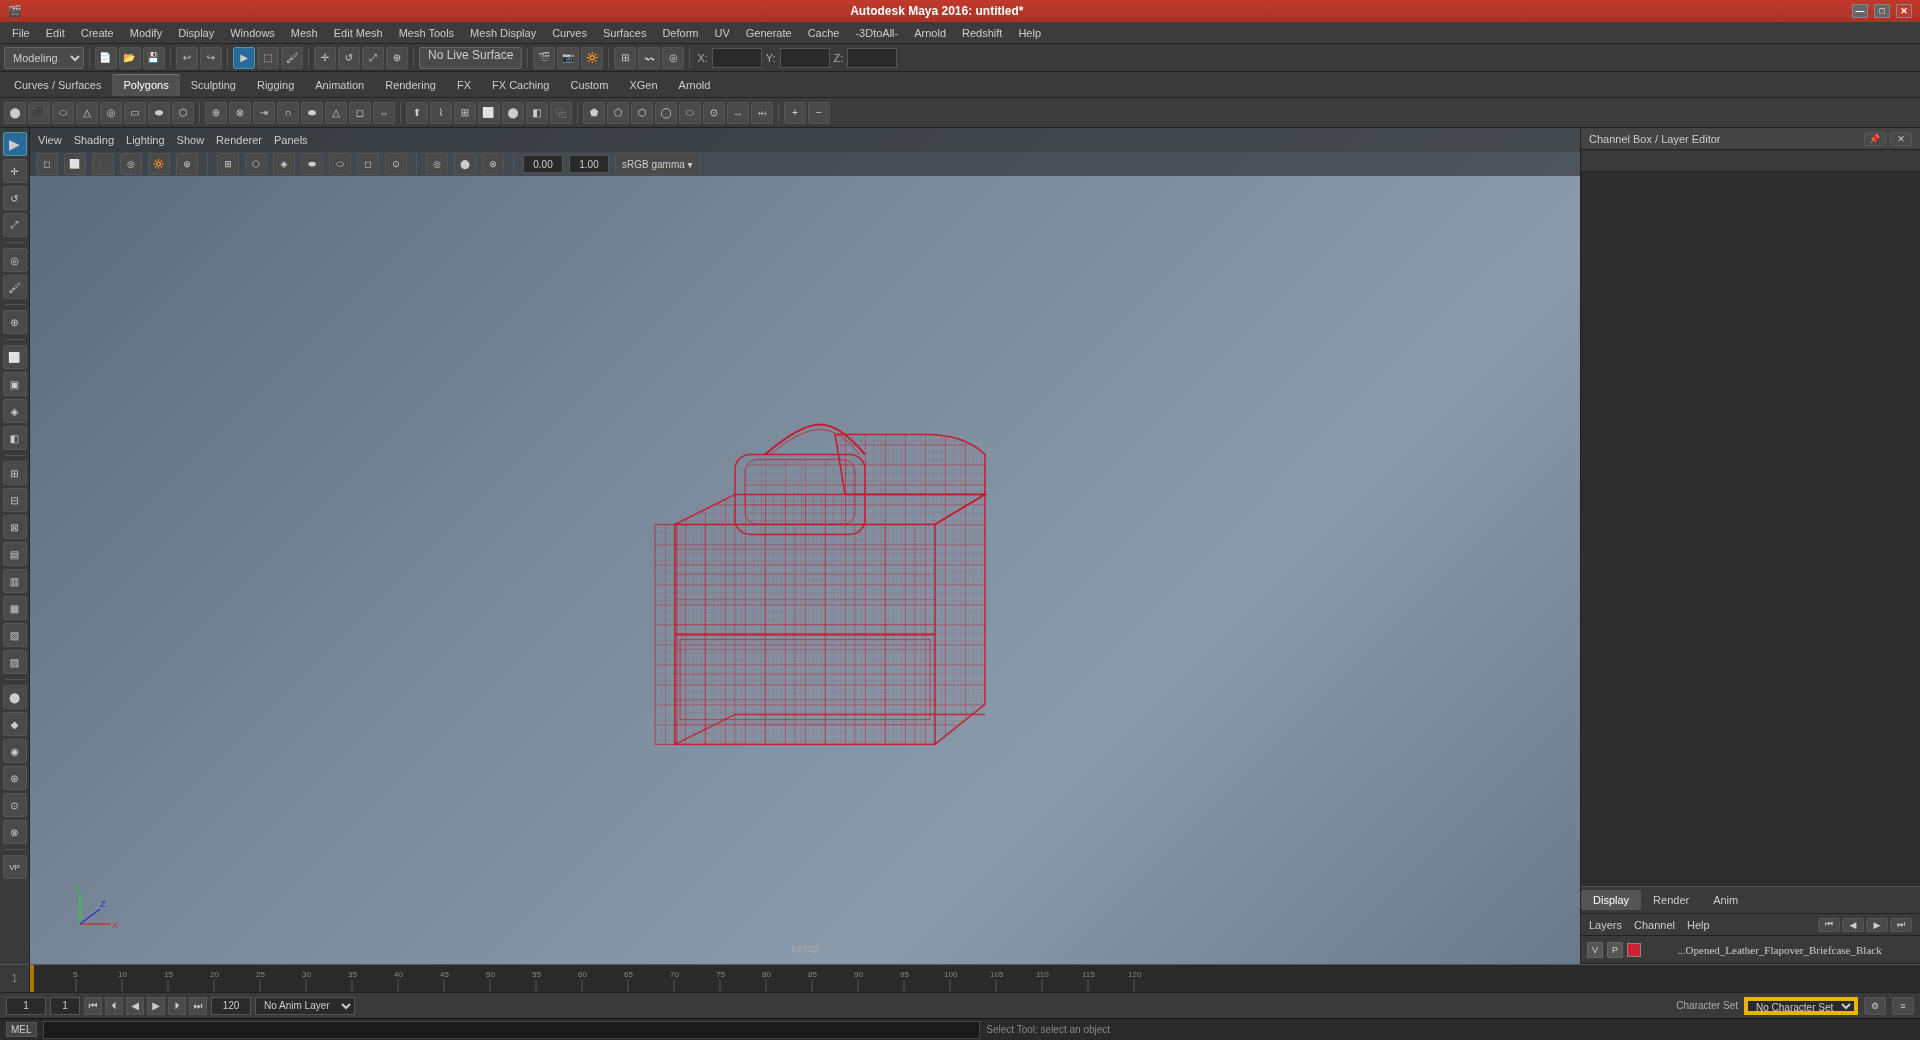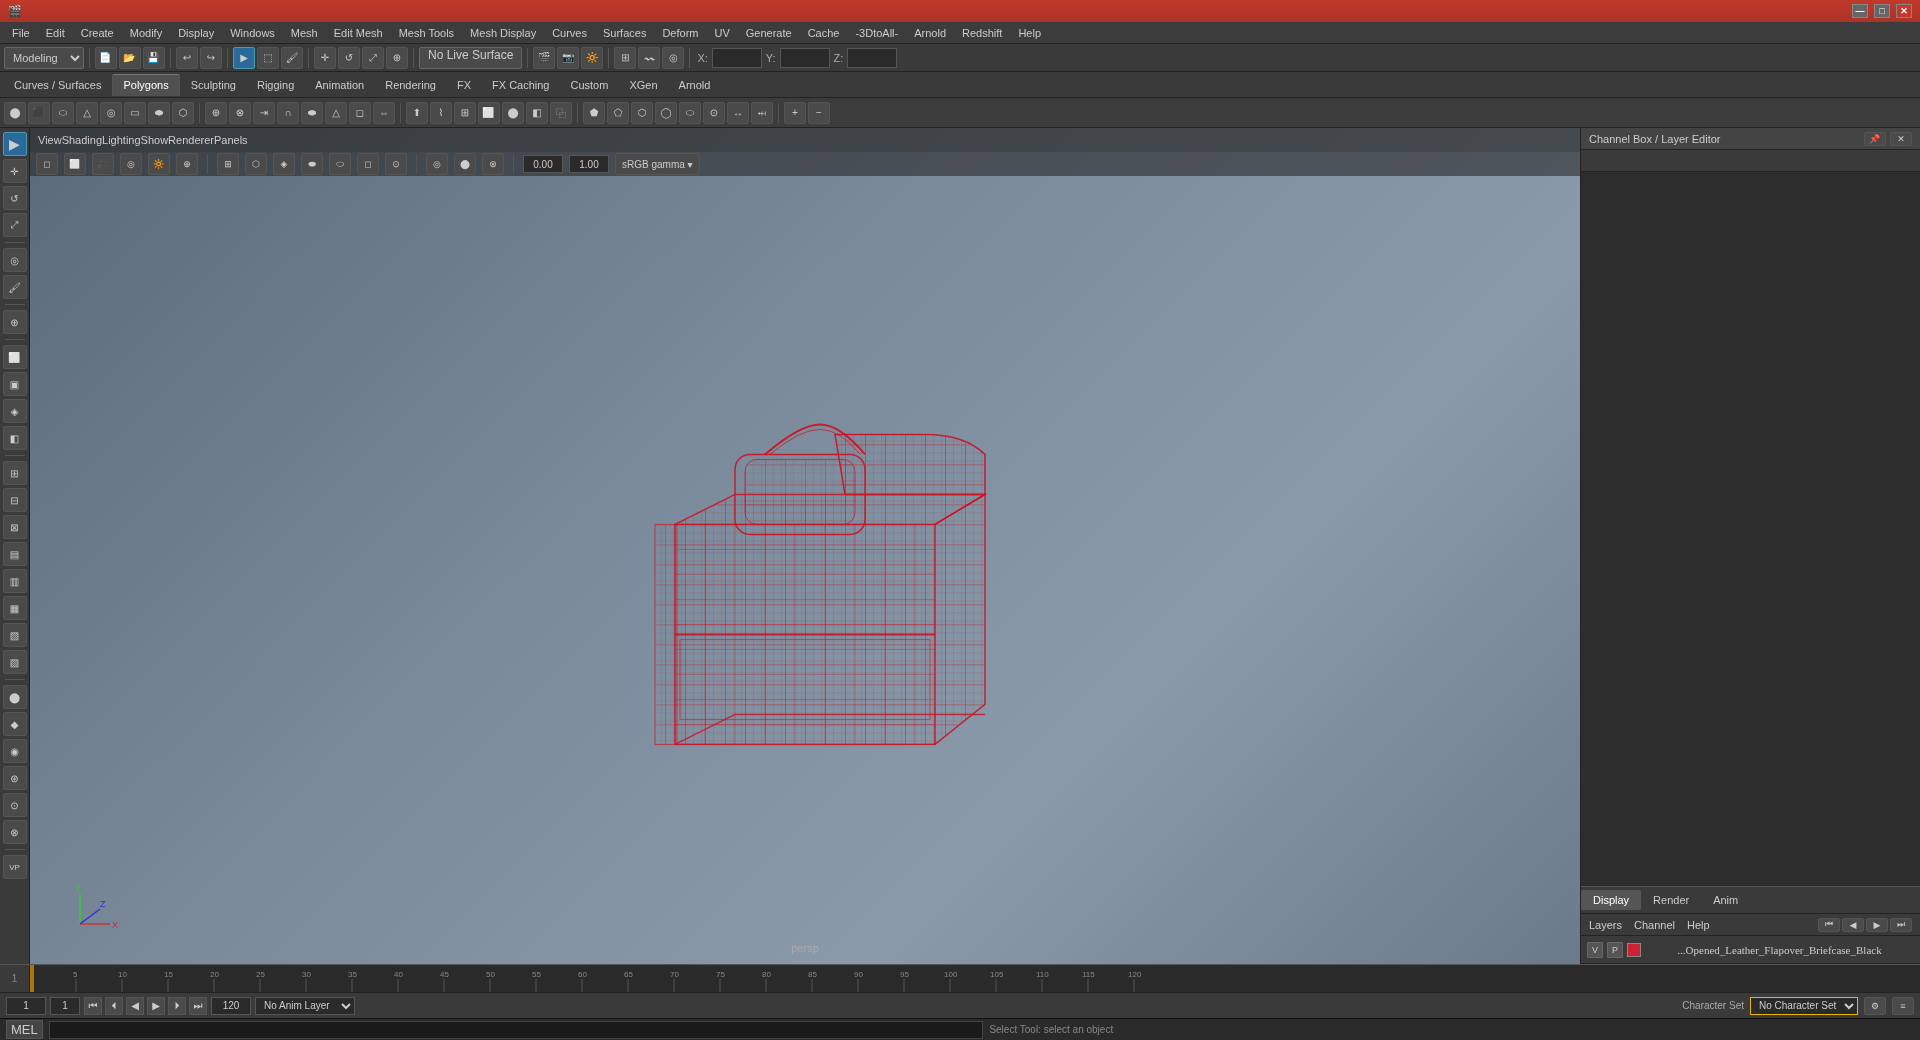--- a/index.html
+++ b/index.html
@@ -183,20 +183,21 @@
 
     
     #viewport-topbar {
       position: absolute;
       top: 0; left: 0; right: 0;
       height: 24px;
       background: rgba(40,40,40,0.7);
       display: flex;
       align-items: center;
       padding: 0 8px;
+      gap: 12px;
       font-size: 11px;
       color: #ccc;
       z-index: 10;
     }
     #viewport-topbar span { cursor: pointer; }
 
     
     #briefcase-container {
       position: absolute;
       top: 50%;
@@ -398,21 +399,21 @@
     #mel-bar {
       height: 22px;
       background: #2a2a2a;
       display: flex;
       align-items: center;
       padding: 0 6px;
       gap: 6px;
       border-top: 1px solid #111;
     }
     #mel-label {
-      font-size: 13px;
+      font-size: 10px;
       color: #ccc;
       background: #444;
       border: 1px solid #555;
       padding: 1px 4px;
       cursor: pointer;
     }
     #mel-input {
       flex: 1;
       height: 18px;
       background: #1a1a1a;
@@ -446,20 +447,21 @@
     #briefcase-svg {
       width: 100%;
       height: 100%;
     }
   </style>
 </head>
 <body>
 
 <div id="title-bar">
   <span style="font-size:11px; color:white; font-weight:normal;">🎬</span>
+  <span class="title-text">Autodesk Maya 2016: untitled*</span>
   <div class="window-controls">
     <div class="win-btn">—</div>
     <div class="win-btn">□</div>
     <div class="win-btn" style="background:#c0392b;">✕</div>
   </div>
 </div>
 
 <div id="menu-bar">
   <span>File</span>
   <span>Edit</span>
@@ -839,21 +841,21 @@
     <div class="play-btn">▶</div>
     <div class="play-btn">⏵</div>
     <div class="play-btn">⏭</div>
   </div>
   <input id="range-input" type="text" value="120" style="">
   <select id="anim-layer-dropdown">
     <option>No Anim Layer</option>
   </select>
   <div style="margin-left:auto;display:flex;align-items:center;gap:6px;">
     <span style="font-size:10px;color:#aaa;">Character Set</span>
-    <select id="char-set-dropdown" style="height:18px;background:#2a2a2a;border:1px solid #eab308;color:#ccc;font-size:10px;padding:0 4px;min-width:100px;">
+    <select id="char-set-dropdown" style="height:18px;background:#2a2a2a;border:4px solid #eab308;color:#ccc;font-size:10px;padding:0 4px;min-width:100px;">
       <option>No Character Set</option>
     </select>
     <div class="toolbar-btn" style="width:18px;height:18px;font-size:9px;">⚙</div>
     <div class="toolbar-btn" style="width:18px;height:18px;font-size:9px;">≡</div>
   </div>
 </div>
 
 <div id="mel-bar">
   <div id="mel-label">MEL</div>
   <input id="mel-input" type="text" placeholder="" style="">

